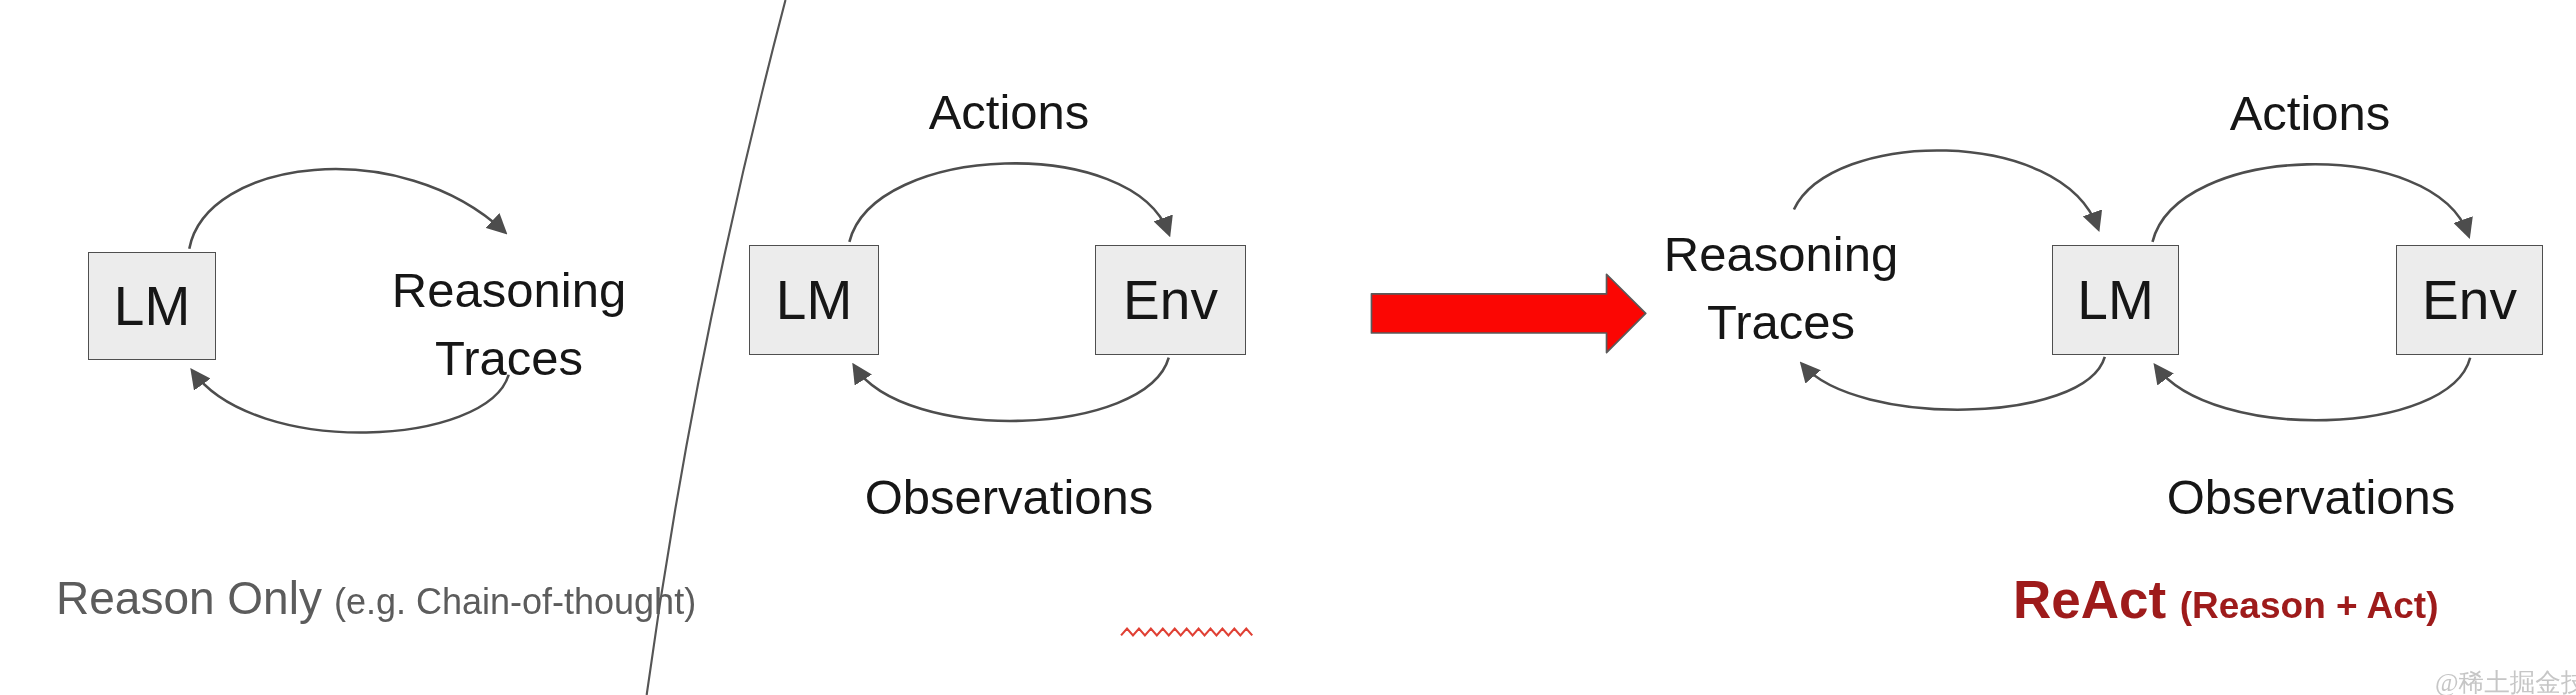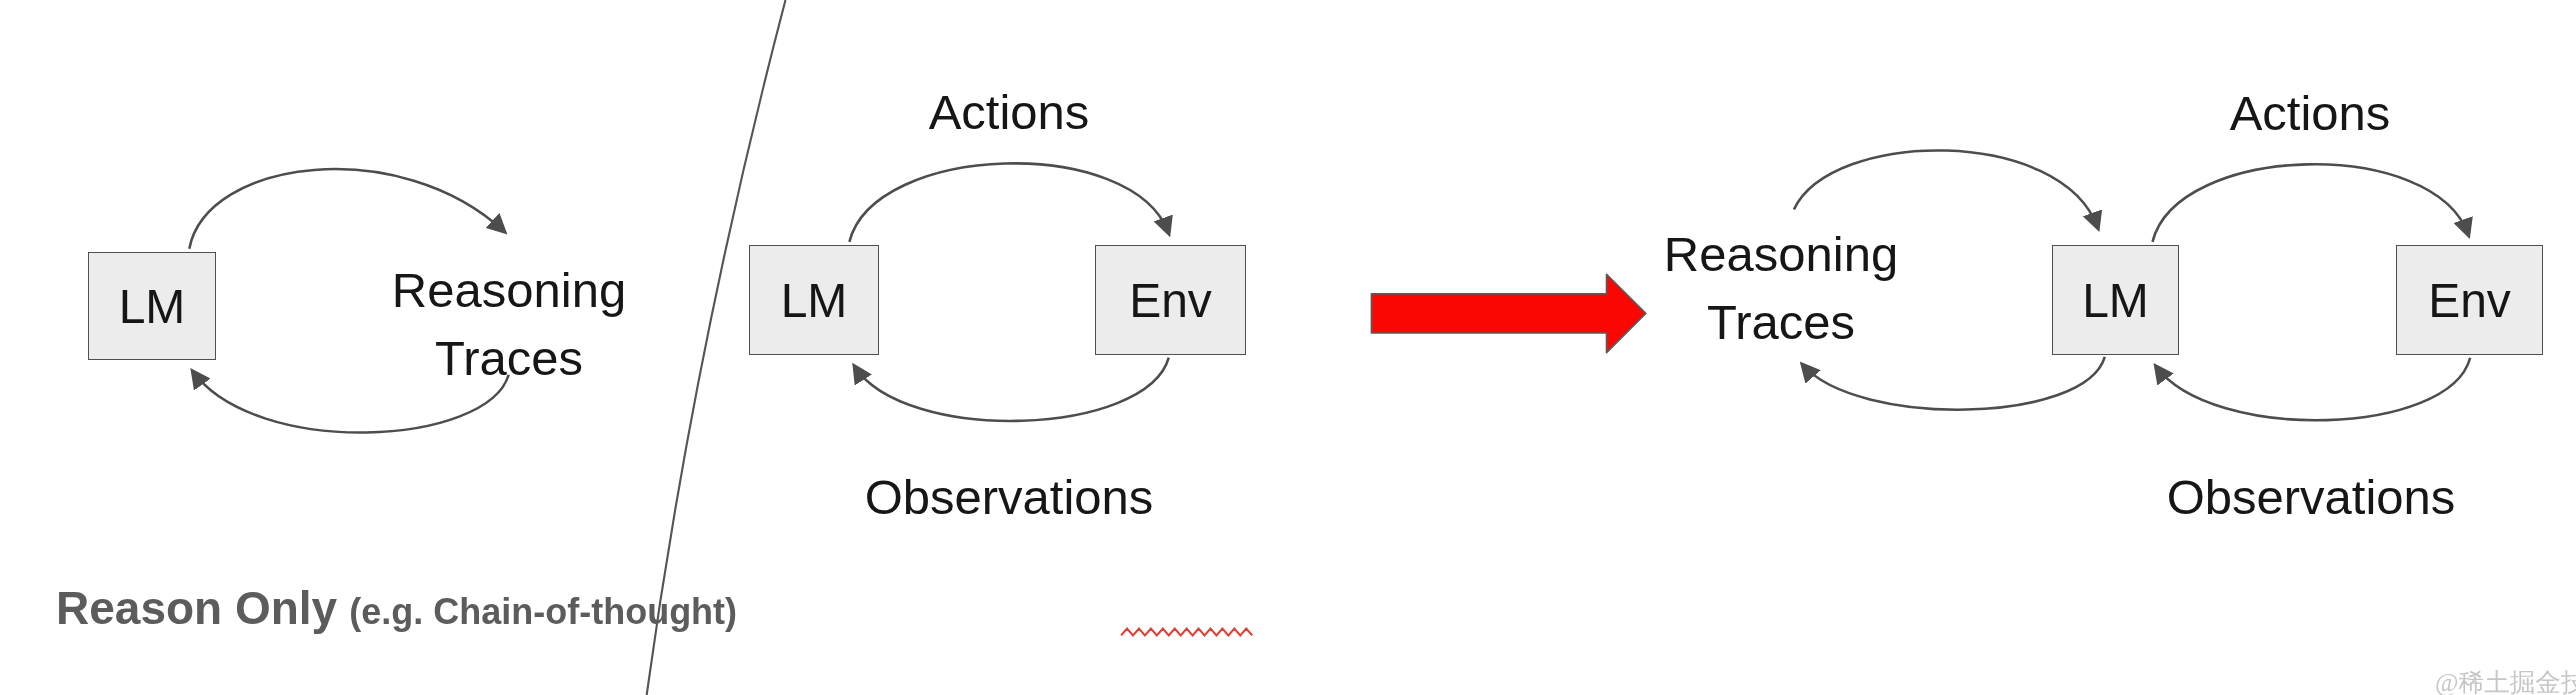--- a/index.html
+++ b/index.html
@@ -14,33 +14,33 @@
   }
   #arrows-layer{position:absolute;left:0;top:0;width:2576px;height:695px;}
   #arrows-layer path.arc{fill:none;stroke:var(--arrow-stroke);stroke-width:3;}
   #arrows-layer path.divider{fill:none;stroke:#555555;stroke-width:2.5;}
   #arrows-layer #arrowhead path{fill:var(--arrow-stroke);}
   #arrows-layer polygon.bigarrow{fill:var(--big-arrow-red);stroke:#5a5a5a;stroke-width:2;stroke-linejoin:round;}
   #arrows-layer polyline.squiggle{fill:none;stroke:var(--squiggle-red);stroke-width:2.5;}
   .node-box{
     position:absolute; background:var(--box-fill); border:1.7px solid var(--box-border);
     display:flex; align-items:center; justify-content:center;
-    font-size:48px; color:var(--label-black); box-sizing:border-box;
+    font-size:55px; color:var(--label-black); box-sizing:border-box;
   }
   .diagram-label{
     position:absolute; font-size:49px; color:var(--label-black);
     white-space:nowrap; transform:translateX(-50%); text-align:left;
   }
   .loop-label{
     position:absolute; transform:translateX(-50%); text-align:center;
     font-size:49px; color:var(--label-black); line-height:68px; white-space:nowrap;
   }
   .caption{
     position:absolute; white-space:nowrap; color:var(--caption-gray);
-    font-size:46px; line-height:74px;font-weight:bold;
+    font-size:46px; line-height:55px;
   }
   .caption .note{font-size:36px; margin-left:12px; color:var(--caption-gray);}
   .caption-react{
     position:absolute; white-space:nowrap; color:var(--react-red);
     font-size:53px; line-height:56px; font-weight:bold;
   }
   .caption-react .note{font-size:37px; margin-left:13.6px; font-weight:bold;}
   .watermark{
     position:absolute; font-size:25.6px; color:var(--watermark-gray);
     font-family:"Liberation Serif","DejaVu Serif",serif; white-space:nowrap;
@@ -94,16 +94,17 @@
   <div class="diagram-label" style="left:1009px;top:469px;">Observations</div>
 
   <div class="loop-label" style="left:1781px;top:220px;">
     <div>Reasoning</div>
     <div>Traces</div>
   </div>
   <div class="diagram-label" style="left:2310px;top:85px;">Actions</div>
   <div class="node-box" style="left:2052px;top:245px;width:127px;height:110px;">LM</div>
   <div class="node-box" style="left:2396px;top:245px;width:147px;height:110px;">Env</div>
   <div class="diagram-label" style="left:2311px;top:469px;">Observations</div>
+  <div class="caption-react" style="left:2013px;top:572px;"><span>ReAct</span><span class="note">(Reason + Act)</span></div>
 
   <div class="watermark" style="left:2435px;top:665px;">@稀土掘金技术社区</div>
 </div>
 
 
 </body></html>

